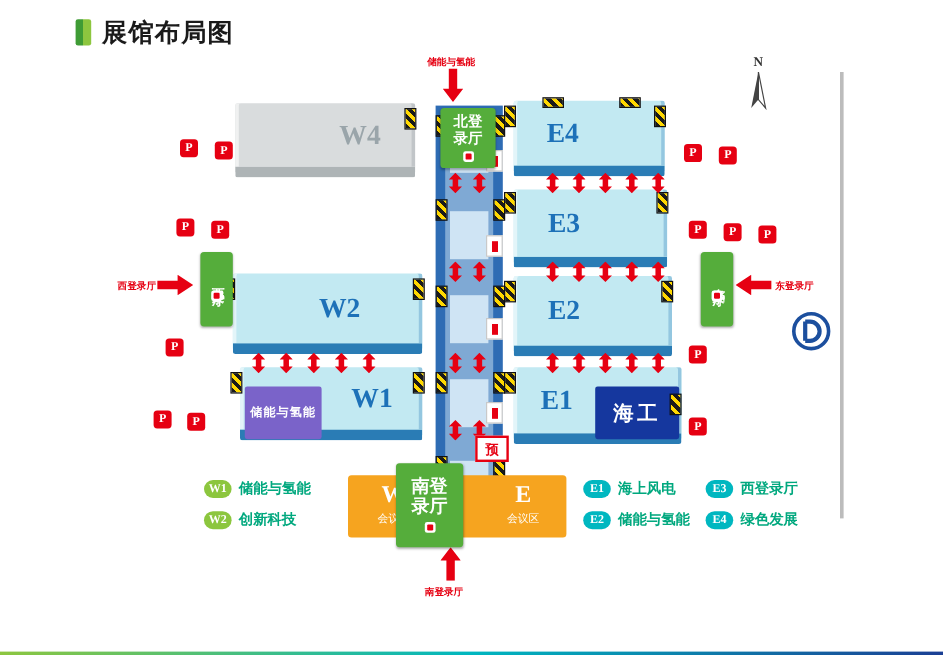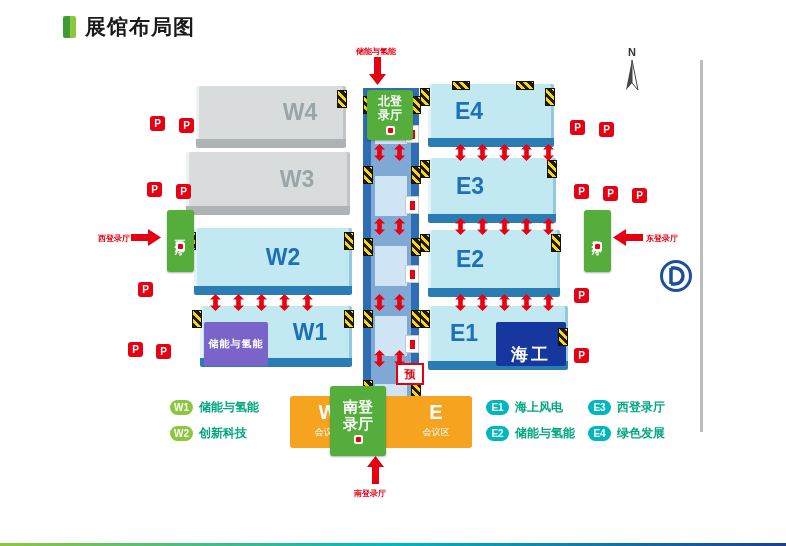--- a/index.html
+++ b/index.html
@@ -1,37 +1,37 @@
 <!DOCTYPE html>
 <html><head>
 <meta charset="utf-8">
 <style>
   html,body{margin:0;padding:0;background:#fff;}
   .stage{position:relative;width:786px;height:546px;background:#ffffff;overflow:hidden;
-         font-family:Liberation Sans, sans-serif;}
+         font-family:Liberation Serif, serif;}
 
   
   .title-icon{position:absolute;left:63px;top:16px;width:13px;height:22px;border-radius:2px;
               background:linear-gradient(90deg,#3f9c35 0 50%,#8dc63f 50% 100%);}
   .page-title{position:absolute;left:85px;top:13px;font-size:21px;font-weight:bold;color:#1a1a1a;letter-spacing:1px;}
 
   
   .hall{position:absolute;border-radius:2px;display:flex;align-items:center;justify-content:center;}
   .hall.cyan{background:#c2e9f2;border-bottom:9px solid #2a7cb5;
              box-shadow:inset 3px 0 0 rgba(255,255,255,.55), inset -3px 0 0 rgba(42,124,181,.30);}
   .hall.gray{background:#d9dcdd;border-bottom:9px solid #aeb4b6;
              box-shadow:inset 3px 0 0 rgba(255,255,255,.6), inset -3px 0 0 rgba(150,156,160,.35);}
   .hall-label{font-weight:bold;font-size:23px;}
   .hall.cyan .hall-label{color:#1d71b8;}
   .hall.gray .hall-label{color:#9aa5aa;}
 
   .zone{position:absolute;display:flex;align-items:center;justify-content:center;
         color:#fff;font-weight:bold;border-radius:2px;z-index:3;}
   .zone.purple{background:#7a63c9;font-size:10px;letter-spacing:1px;}
-  .zone.navy{background:#15379e;font-size:17px;letter-spacing:3px;align-items:flex-end;}
+  .zone.navy{background:#15379e;font-size:17px;letter-spacing:3px;}
 
   
   .corridor{position:absolute;left:363px;top:88px;width:56px;height:344px;background:#2e6cb4;z-index:1;}
   .corr-col{position:absolute;left:8px;top:8px;width:40px;height:328px;background:#7fa9d4;}
   .corr-cell{position:absolute;left:12px;width:32px;background:#cfe4f4;}
 
   
   .gate{position:absolute;width:8px;height:16px;border:1px solid #111;
         background:repeating-linear-gradient(45deg,#1a1a1a 0 3px,#ffd800 3px 6px);z-index:4;}
   .gate.h{width:16px;height:7px;}
@@ -103,23 +103,20 @@
   </defs>
 </svg>
 
 <div class="stage">
 
   <div class="title-icon"></div>
   <div class="page-title">展馆布局图</div>
 
   <div class="hall gray" style="left:196px;top:86px;width:150px;height:53px;">
     <span class="hall-label" style="transform:translateX(29px);">W4</span>
-  </div>
-  <div class="hall gray" style="left:186px;top:152px;width:164px;height:54px;">
-    <span class="hall-label" style="transform:translateX(29px);">W3</span>
   </div>
 
   <div class="hall cyan" style="left:194px;top:228px;width:158px;height:58px;">
     <span class="hall-label" style="transform:translateX(10px);">W2</span>
   </div>
   <div class="hall cyan" style="left:200px;top:306px;width:152px;height:52px;">
     <span class="hall-label" style="transform:translateX(34px);">W1</span>
   </div>
   <div class="zone purple" style="left:204px;top:322px;width:64px;height:44px;">
     <span>储能与氢能</span>

